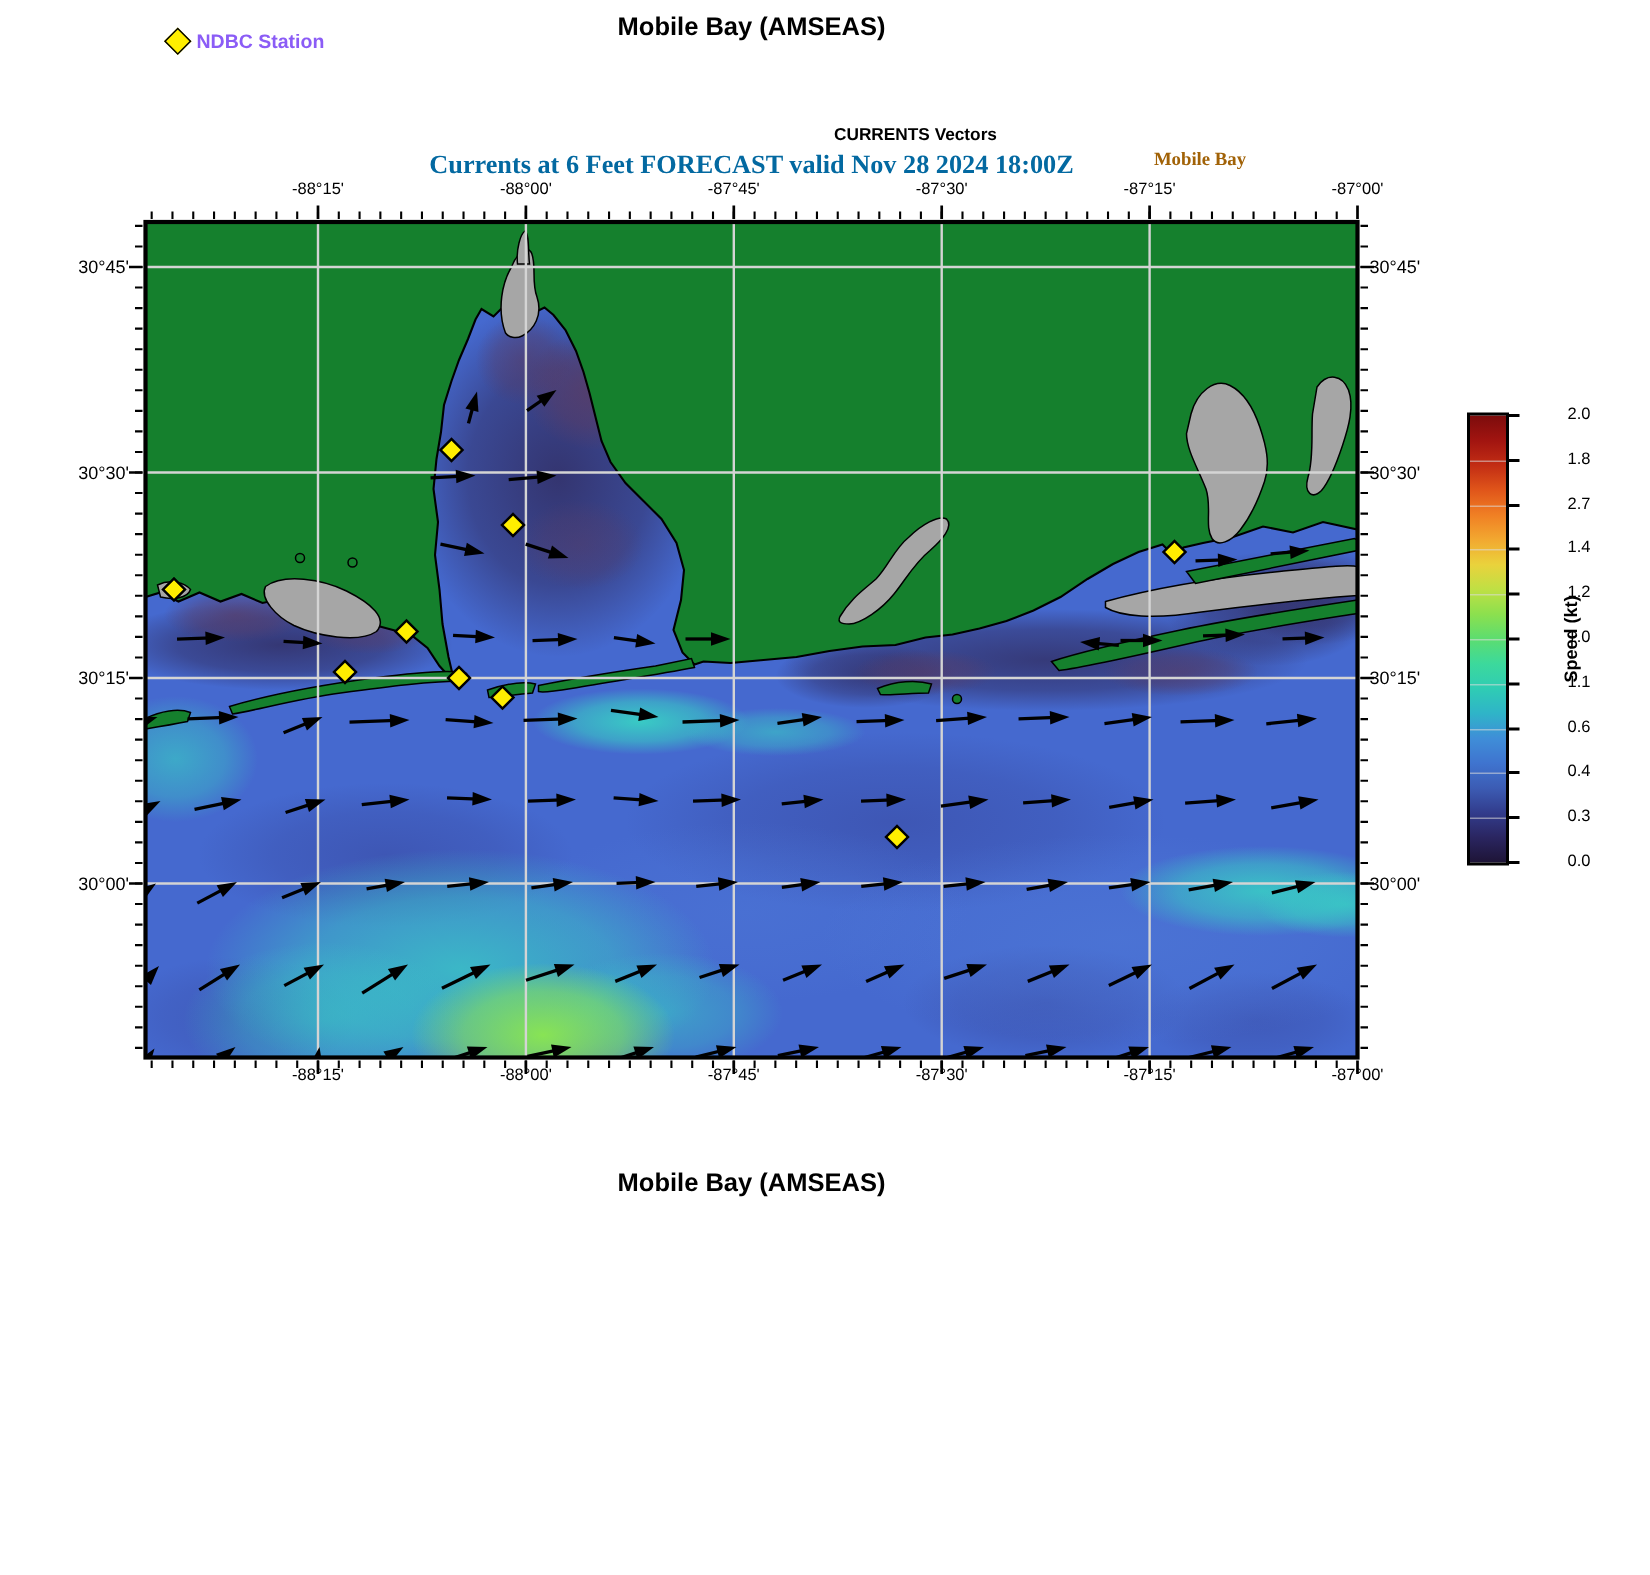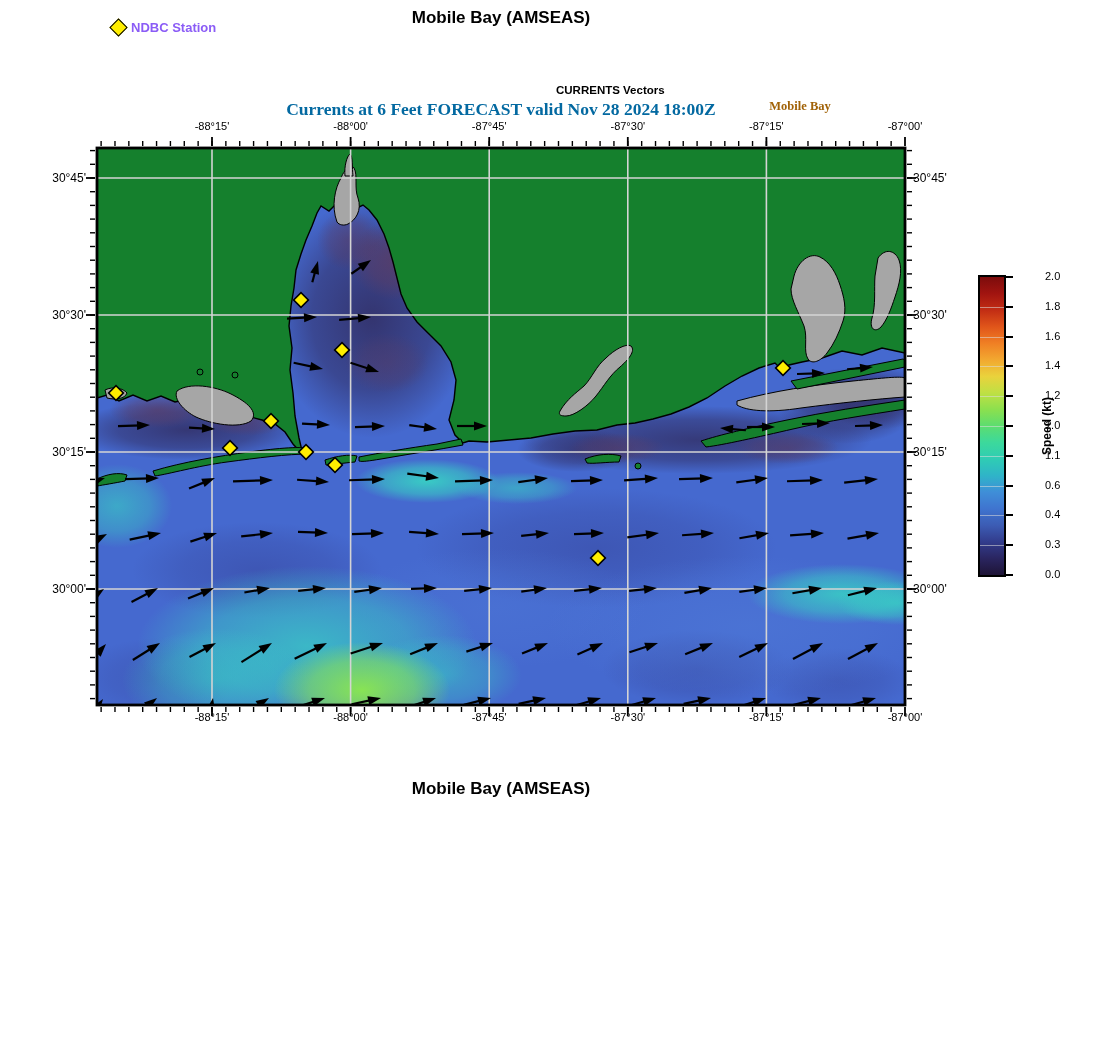--- a/index.html
+++ b/index.html
@@ -803,21 +803,21 @@
   <div class="colorbar-region">
     <div id="colorbar" style="background: linear-gradient(rgb(124, 12, 12), rgb(161, 20, 16), rgb(194, 45, 20), rgb(224, 85, 26), rgb(240, 127, 36), rgb(242, 168, 48), rgb(234, 210, 60), rgb(191, 224, 68), rgb(140, 224, 78), rgb(92, 221, 112), rgb(60, 217, 156), rgb(47, 204, 180), rgb(47, 180, 200), rgb(63, 142, 216), rgb(63, 116, 207), rgb(60, 92, 180), rgb(50, 60, 140), rgb(42, 37, 96), rgb(30, 20, 54));"></div>
     <div id="cb-ticks">
         <div class="cbtick" style="top: 1px;"></div>
         <div class="cblabel" style="top: -5px;">2.0</div>
         <div class="cbtick" style="top: 30.8px;"></div>
         <div class="cbline" style="top: 31.8px;"></div>
         <div class="cblabel" style="top: 24.8px;">1.8</div>
         <div class="cbtick" style="top: 60.6px;"></div>
         <div class="cbline" style="top: 61.6px;"></div>
-        <div class="cblabel" style="top: 54.6px;">1.6</div>
+        <div class="cblabel" style="top: 54.6px;">2.7</div>
         <div class="cbtick" style="top: 90.4px;"></div>
         <div class="cbline" style="top: 91.4px;"></div>
         <div class="cblabel" style="top: 84.4px;">1.4</div>
         <div class="cbtick" style="top: 120.2px;"></div>
         <div class="cbline" style="top: 121.2px;"></div>
         <div class="cblabel" style="top: 114.2px;">1.2</div>
         <div class="cbtick" style="top: 150px;"></div>
         <div class="cbline" style="top: 151px;"></div>
         <div class="cblabel" style="top: 144px;">1.0</div>
         <div class="cbtick" style="top: 179.8px;"></div>

